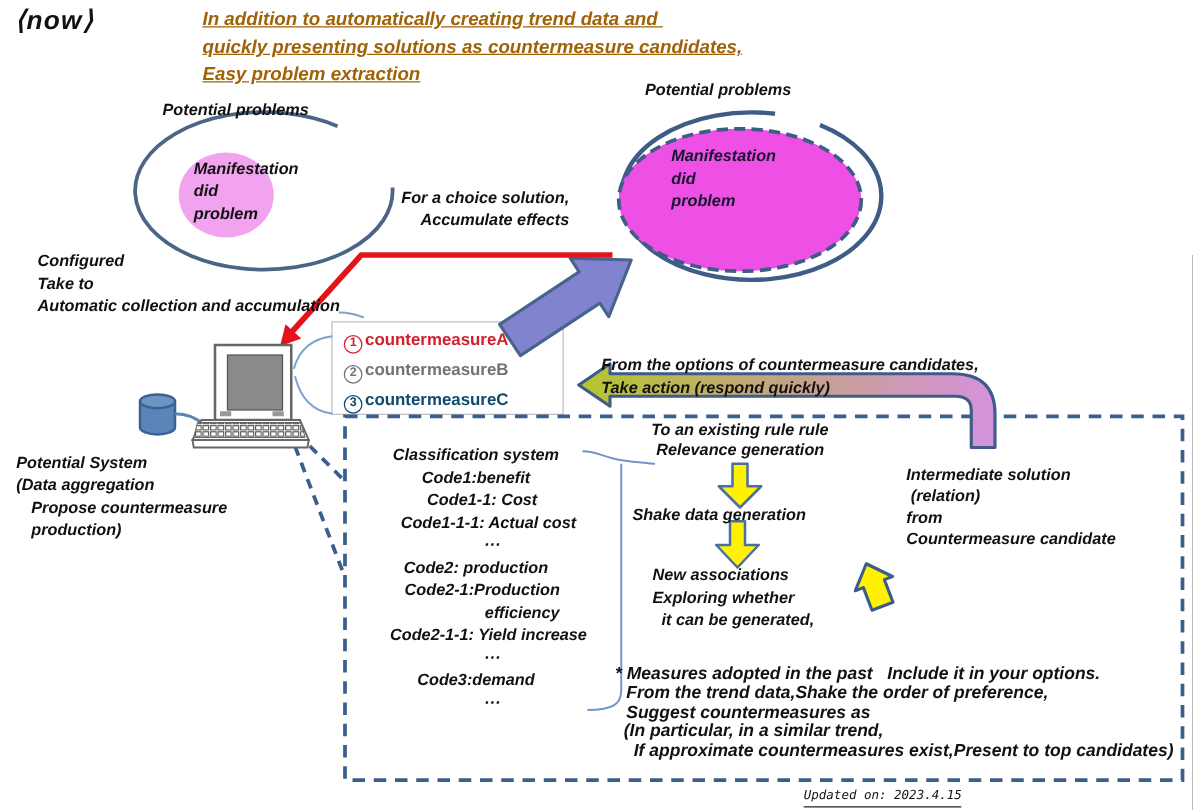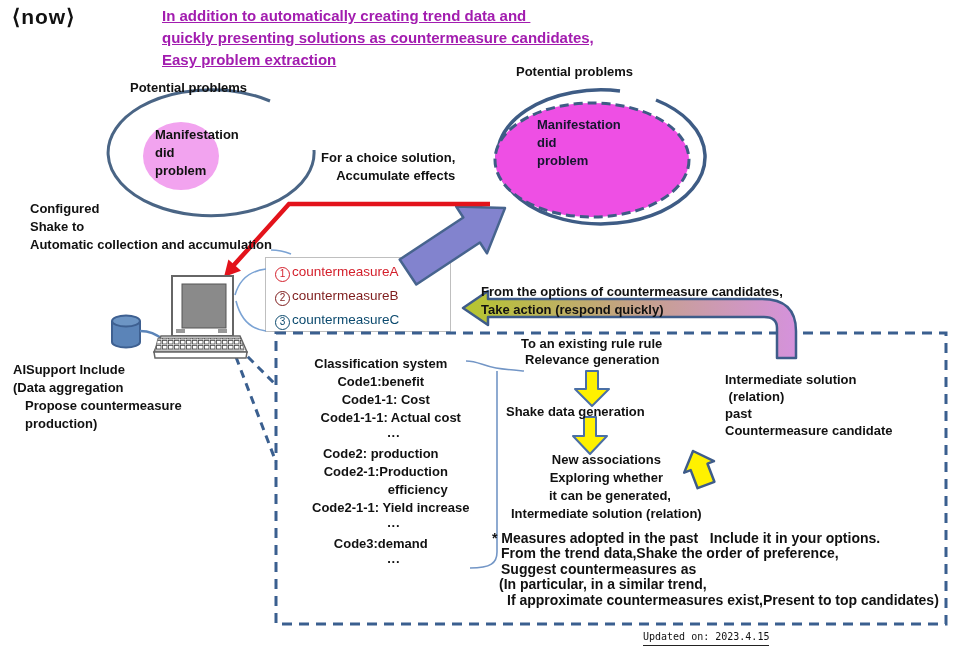--- a/index.html
+++ b/index.html
@@ -1,59 +1,59 @@
 <!DOCTYPE html>
 <html><head>
 <meta charset="utf-8">
 <style>
   html,body{margin:0;padding:0;background:#888;}
   #canvas{position:relative;width:954px;height:648px;background:#ffffff;overflow:hidden;
           font-family:"Liberation Sans",sans-serif;}
   #shapes{position:absolute;left:0;top:0;z-index:2;}
   .txt{position:absolute;z-index:3;font-weight:bold;color:#111;white-space:pre;
-       font-size:13px;line-height:18px;}
+       font-size:13px;line-height:18px;font-style:italic;}
   .ln{white-space:pre;}
   
   .b-now{left:12px;top:8px;font-size:21px;letter-spacing:1px;}
-  .b-title{left:162px;top:5px;font-size:15px;line-height:22px;color:#a21caf;
+  .b-title{left:162px;top:5px;font-size:15px;line-height:22px;color:#a16207;
            text-decoration:underline;}
   .b-ppl{left:130px;top:79px;}
   .b-ppr{left:516px;top:63px;}
   .b-manl{left:155px;top:126px;}
   .b-manr{left:537px;top:116px;color:#15152E;}
   .b-choice{left:321px;top:149px;text-align:right;}
   .b-config{left:30px;top:200px;}
   .b-action{left:481px;top:243px;margin-top:40px;}
   .b-ai{left:13px;top:361px;}
   .b-class{left:292px;top:355px;text-align:center;}
   .b-rule{left:521px;top:336px;line-height:15.5px;}
   .b-trend{left:506px;top:403px;}
-  .b-assoc{left:511px;top:451px;text-align:center;}
+  .b-assoc{left:522px;top:451px;}
   .b-inter{left:725px;top:371px;line-height:17px;}
   .b-note{left:492px;top:531px;font-size:14px;line-height:15.4px;}
   .b-updated{left:643px;top:628px;font-weight:normal;font-size:10px;
              font-family:"DejaVu Sans Mono",monospace;border-bottom:1px solid #222;
              line-height:17px;}
   
   .cm-box{position:absolute;left:265px;top:257px;width:186px;height:75px;z-index:1;
           background:#fff;border:1.5px solid #BFBFBF;box-sizing:border-box;
           padding:2px 0 0 9px;}
-  .cm-item{font-weight:normal;font-size:13.5px;line-height:24px;white-space:nowrap;}
+  .cm-item{font-weight:bold;font-size:13.5px;line-height:24px;white-space:nowrap;}
   .cnum{display:inline-flex;align-items:center;justify-content:center;
         width:13px;height:13px;border:1.6px solid currentColor;border-radius:50%;
         font-size:10px;line-height:10px;margin-right:2px;vertical-align:-1px;}
 </style>
 </head>
 <body>
 
 <div id="canvas">
 
   <div class="cm-box">
       <div class="cm-item" style="color: rgb(212, 32, 44);"><span class="cnum">1</span><span>countermeasureA</span></div>
-      <div class="cm-item" style="color: #7f1d1d;"><span class="cnum">2</span><span>countermeasureB</span></div>
+      <div class="cm-item" style="color: #737373;"><span class="cnum">2</span><span>countermeasureB</span></div>
       <div class="cm-item" style="color: #0c4a6e;"><span class="cnum">3</span><span>countermeasureC</span></div>
     </div>
 
   <svg id="shapes" width="954" height="648" viewBox="0 0 954 648">
     <defs>
       <linearGradient id="gBent" x1="463" y1="0" x2="796" y2="0" gradientUnits="userSpaceOnUse">
         <stop offset="0" stop-color="#B6C62E"></stop>
         <stop offset="0.5" stop-color="#C4A285"></stop>
         <stop offset="1" stop-color="#D592DC"></stop>
       </linearGradient>
@@ -114,33 +114,33 @@
   <div class="txt b-ppl">Potential problems</div>
 
   <div class="txt b-ppr">Potential problems</div>
 
   <div class="txt b-manl"><div class="ln">Manifestation</div><div class="ln">did</div><div class="ln">problem</div></div>
 
   <div class="txt b-manr"><div class="ln">Manifestation</div><div class="ln">did</div><div class="ln">problem</div></div>
 
   <div class="txt b-choice"><div class="ln">For a choice solution,</div><div class="ln">Accumulate effects</div></div>
 
-  <div class="txt b-config"><div class="ln">Configured</div><div class="ln">Shake to</div><div class="ln">Automatic collection and accumulation</div></div>
+  <div class="txt b-config"><div class="ln">Configured</div><div class="ln">Take to</div><div class="ln">Automatic collection and accumulation</div></div>
 
   <div class="txt b-action"><div class="ln">From the options of countermeasure candidates,</div><div class="ln">Take action (respond quickly)</div></div>
 
-  <div class="txt b-ai"><div class="ln">AISupport Include</div><div class="ln">(Data aggregation</div><div class="ln" style="padding-left: 12px;">Propose countermeasure</div><div class="ln" style="padding-left: 12px;">production)</div></div>
+  <div class="txt b-ai"><div class="ln">Potential System</div><div class="ln">(Data aggregation</div><div class="ln" style="padding-left: 12px;">Propose countermeasure</div><div class="ln" style="padding-left: 12px;">production)</div></div>
 
   <div class="txt b-class"><div class="ln">Classification system</div><div class="ln">Code1:benefit</div><div class="ln" style="padding-left: 10px;">Code1-1: Cost</div><div class="ln" style="padding-left: 20px;">Code1-1-1: Actual cost</div><div class="ln" style="padding-left: 26px;">···</div><div class="ln">Code2: production</div><div class="ln" style="padding-left: 10px;">Code2-1:Production</div><div class="ln" style="padding-left: 74px;">efficiency</div><div class="ln" style="padding-left: 20px;">Code2-1-1: Yield increase</div><div class="ln" style="padding-left: 26px;">···</div><div class="ln">Code3:demand</div><div class="ln" style="padding-left: 26px;">···</div></div>
 
   <div class="txt b-rule"><div class="ln">To an existing rule rule</div><div class="ln" style="padding-left: 4px;">Relevance generation</div></div>
 
   <div class="txt b-trend">Shake data generation</div>
 
-  <div class="txt b-assoc"><div class="ln">New associations</div><div class="ln">Exploring whether</div><div class="ln">  it can be generated,</div><div class="ln">Intermediate solution (relation)</div></div>
+  <div class="txt b-assoc"><div class="ln">New associations</div><div class="ln">Exploring whether</div><div class="ln">  it can be generated,</div></div>
 
-  <div class="txt b-inter"><div class="ln">Intermediate solution</div><div class="ln"> (relation)</div><div class="ln">past</div><div class="ln">Countermeasure candidate</div></div>
+  <div class="txt b-inter"><div class="ln">Intermediate solution</div><div class="ln"> (relation)</div><div class="ln">from</div><div class="ln">Countermeasure candidate</div></div>
 
   <div class="txt b-note"><div class="ln">* Measures adopted in the past   Include it in your options.</div><div class="ln" style="padding-left: 9px;">From the trend data,Shake the order of preference,</div><div class="ln" style="padding-left: 9px;">Suggest countermeasures as</div><div class="ln" style="padding-left: 7px;">(In particular, in a similar trend,</div><div class="ln" style="padding-left: 15px;">If approximate countermeasures exist,Present to top candidates)</div></div>
 
   <div class="txt b-updated">Updated on: 2023.4.15</div>
 
 </div>
 
 </body></html>

